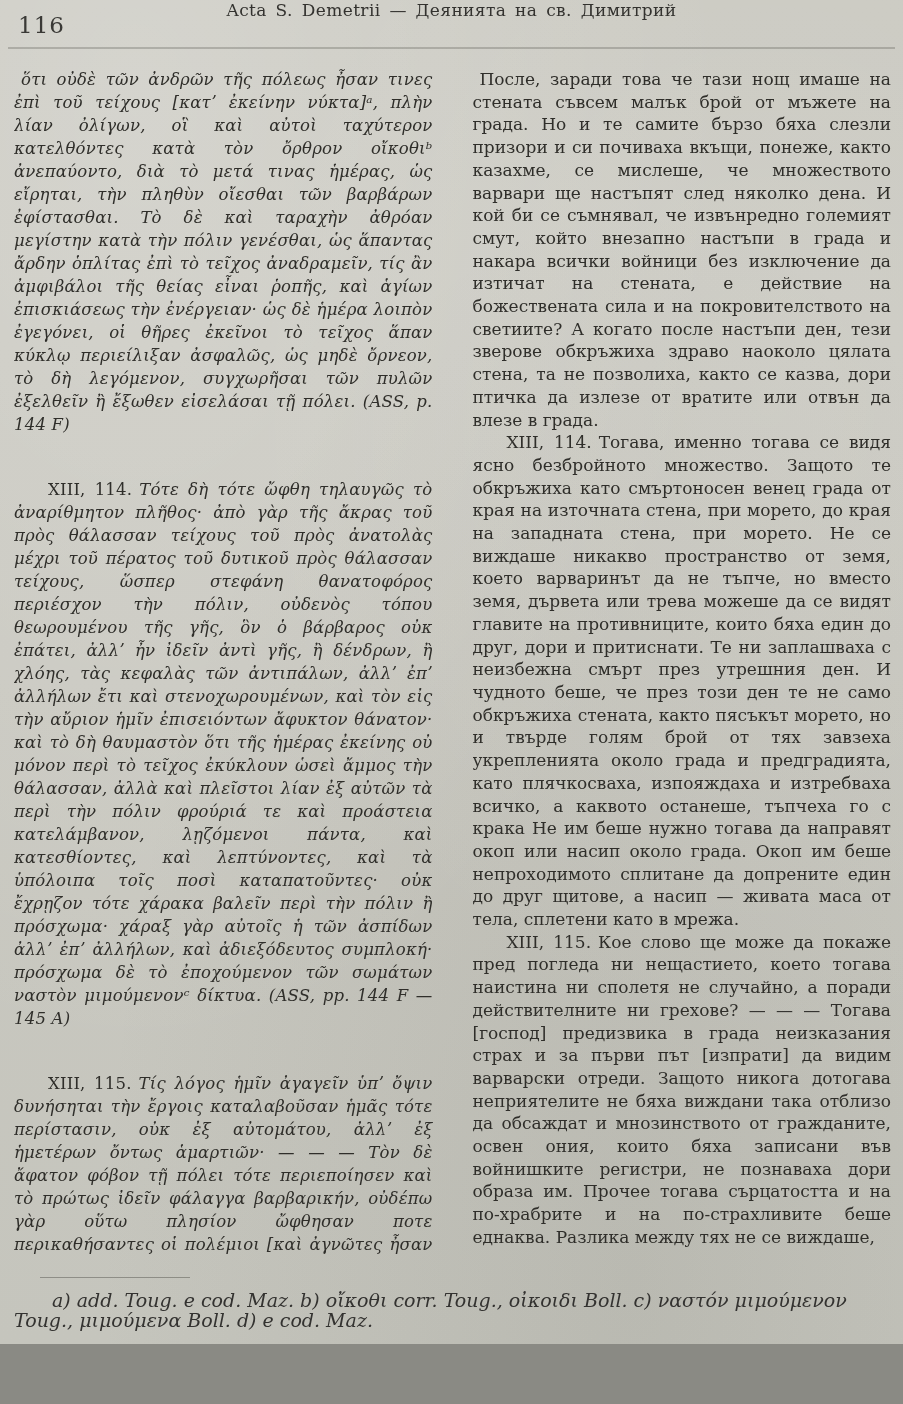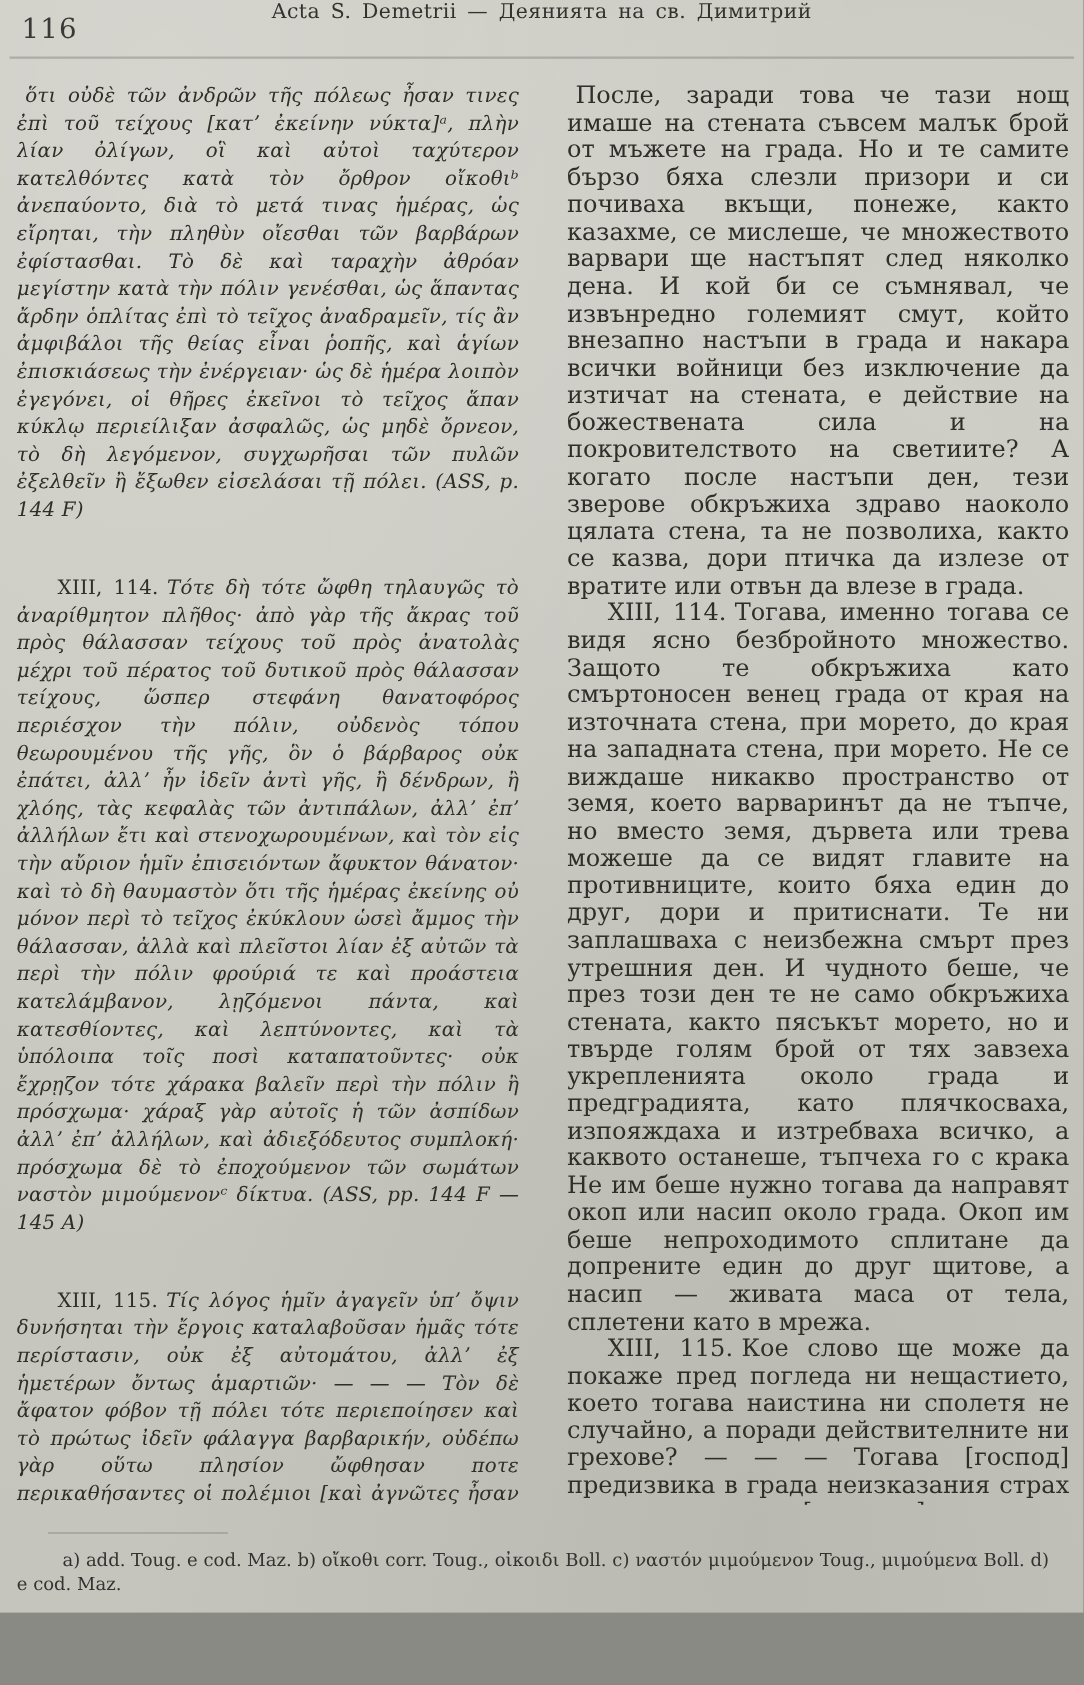--- a/index.html
+++ b/index.html
@@ -29,29 +29,29 @@
   .header-rule {
     position:absolute; top:47px; left:8px; right:8px; height:0;
     border-top:2px solid rgba(75,75,68,0.28);
   }
   .columns {
     position:absolute; top:68px; left:14px; right:12px; bottom:90px;
     display:flex; gap:40px;
   }
   .col { flex:1 1 0; text-align:justify; overflow:hidden; }
   .col-left  { font-style:italic; font-size:16.5px; line-height:23px; letter-spacing:0.2px; }
-  .col-right { font-style:normal; font-size:20px; line-height:22.7px; }
+  .col-right { font-style:normal; font-size:17px; line-height:22.7px; }
   .para { margin:0; }
   .para.sect { text-indent:34px; }
   .col-left .para + .para { margin-top:42px; }
   .col-right .para + .para { margin-top:0; }
   .sec-head { font-weight:normal; font-style:normal; padding-right:7px; white-space:nowrap; }
   .footnote-block { position:absolute; left:14px; right:16px; bottom:14px; }
   .fn-rule { width:150px; height:0; border-top:1.5px solid rgba(75,75,68,0.45); margin:0 0 9px 26px; }
-  .fn-text { font-size:15px; line-height:20px; text-indent:38px; text-align:left; color:#333230;margin-top:12px; }
+  .fn-text { font-style:italic; font-size:19px; line-height:20px; text-indent:38px; text-align:left; color:#333230;margin-top:12px; }
 </style>
 </head>
 <body>
 
 <div class="page">
 
   <div class="header">
     <div class="page-num">116</div>
     <div class="header-title">Acta S. Demetrii — Деянията на св. Димитрий</div>
     <div class="header-rule"></div>

